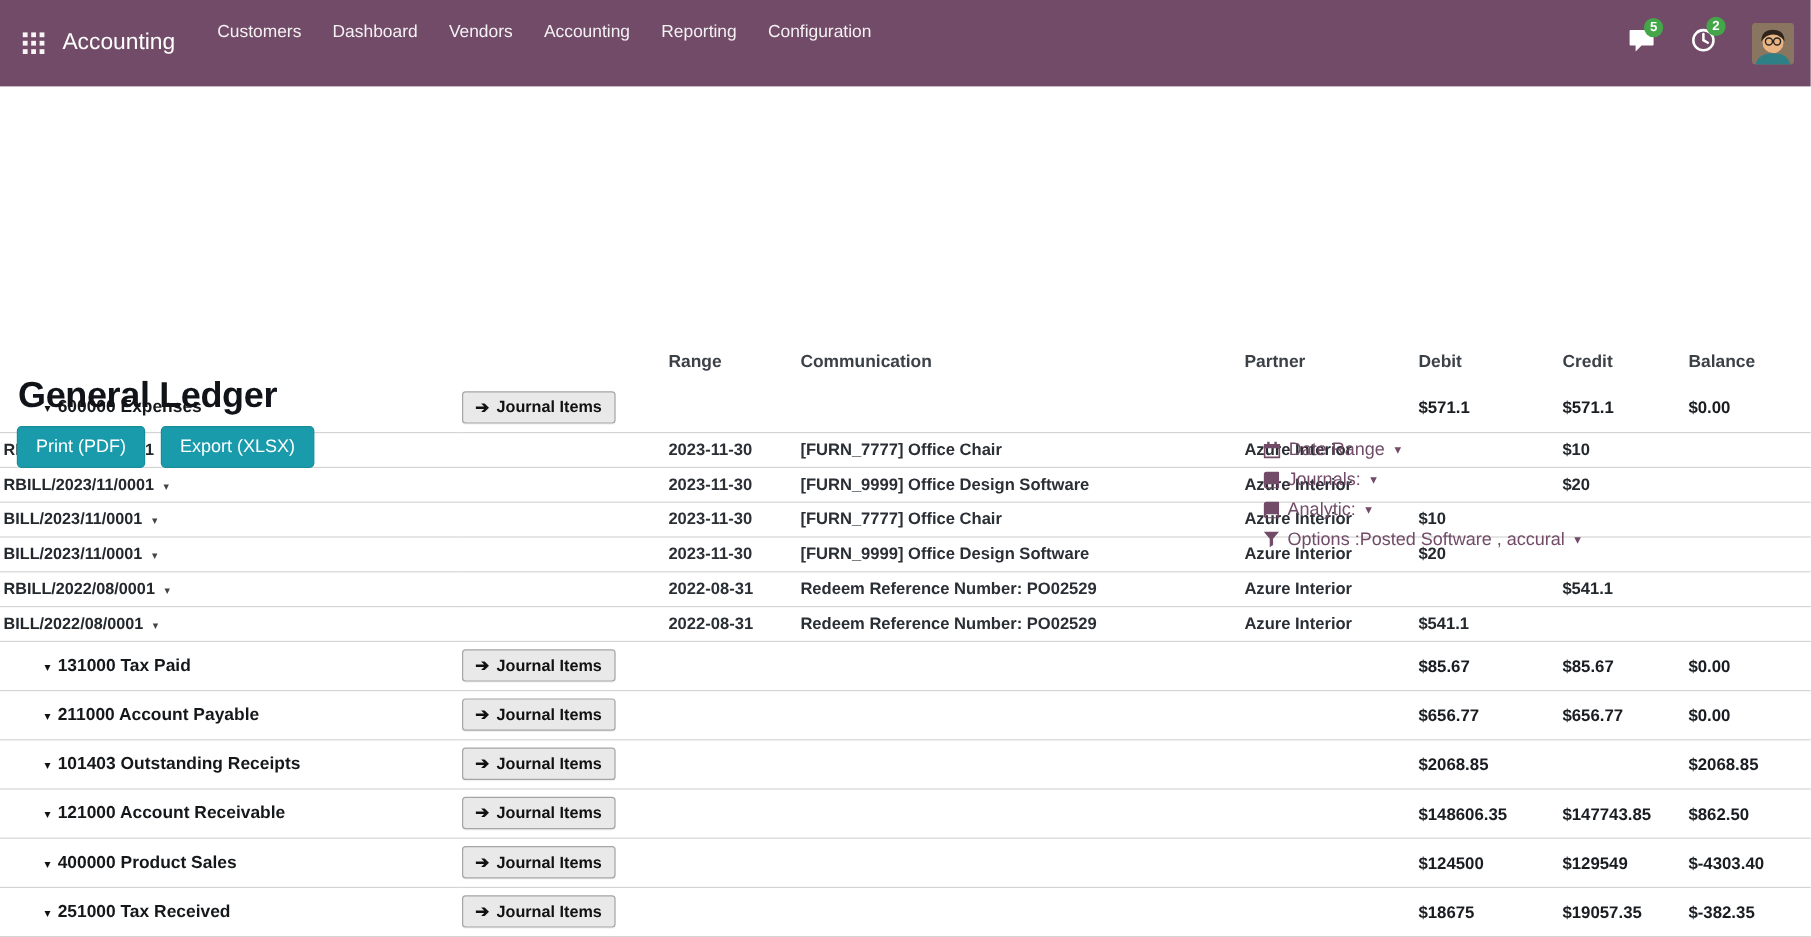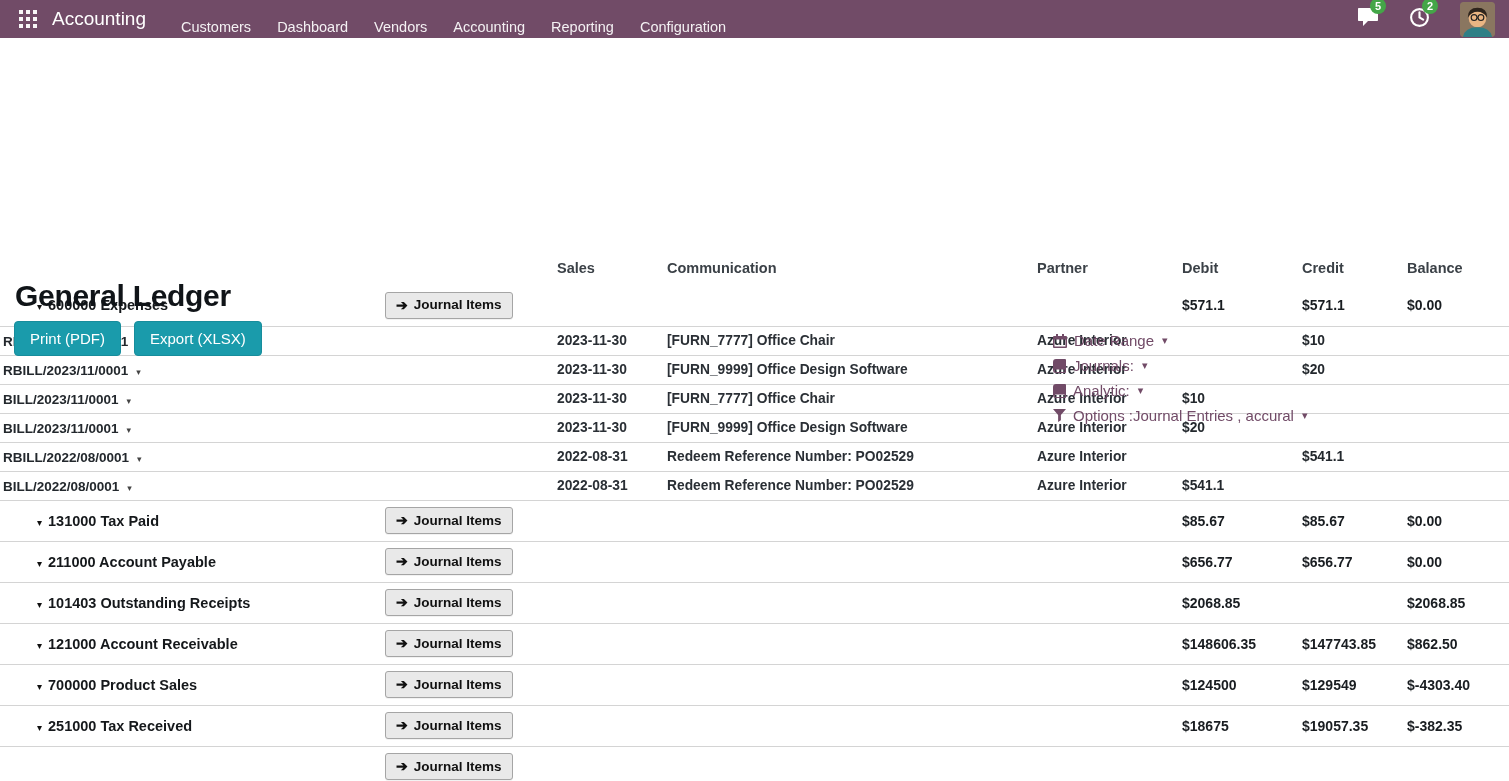--- a/index.html
+++ b/index.html
@@ -8,21 +8,21 @@
 
   :root {
     --navbar-bg:#714b67;
     --teal:#1a9bab;
     --teal-dark:#178d9c;
     --badge-green:#44a648;
     --filter-purple:#714b67;
   }
 
   
-  .navbar { height:38px; background:var(--navbar-bg); display:flex; align-items:center;
+  .navbar { height:72px; background:var(--navbar-bg); display:flex; align-items:center;
             justify-content:space-between; padding:0 14px 0 10px; color:#fff; }
   .nav-left { display:flex; align-items:center; height:100%; }
   .apps-grid { display:grid; grid-template-columns:repeat(3,4px); grid-auto-rows:4px;
                gap:3px; padding:9px; cursor:pointer; }
   .apps-grid span { background:#fff; opacity:.95; }
   .brand { font-size:19px; font-weight:500; margin:0 10px 0 6px; cursor:pointer; }
   .menu { display:flex; margin-left:12px; height:100%; }
   .menu-item { padding:0 13px; font-size:14.5px; line-height:55px;
                color:rgba(255,255,255,.92); cursor:pointer; white-space:nowrap; }
   .nav-right { display:flex; align-items:center; gap:30px; }
@@ -167,40 +167,40 @@
         </span>
         <span class="f-label">Analytic:</span>
         <span class="f-caret">▾</span>
       </div>
       <div class="filter-item">
         <span class="f-ico">
           <svg width="13" height="13" viewBox="0 0 14 14">
             <path fill="currentColor" d="M0 0h14L8.5 6.5V12l-3 2V6.5L0 0z"></path>
           </svg>
         </span>
-        <span class="f-label">Options :Journal Entries , accural</span>
+        <span class="f-label">Options :Posted Software , accural</span>
         <span class="f-caret">▾</span>
       </div>
     </div>
 
   <table class="ledger">
     <colgroup>
       <col style="width:383px">
         <col style="width:172px">
         <col style="width:110px">
         <col style="width:370px">
       <col style="width:145px">
         <col style="width:120px">
         <col style="width:105px">
         <col style="width:104px">
     </colgroup>
     <thead>
       <tr>
         <th colspan="2"></th>
-        <th>Sales</th>
+        <th>Range</th>
         <th>Communication</th>
         <th>Partner</th>
         <th>Debit</th>
         <th>Credit</th>
         <th>Balance</th>
       </tr>
     </thead>
     <tbody id="ledger-body">
         <tr class="account-row">
           <td class="c-label"><span class="caret">▾</span><span class="acc-label">600000 Expenses</span></td>
@@ -300,21 +300,21 @@
           <td class="c-label"><span class="caret">▾</span><span class="acc-label">121000 Account Receivable</span></td>
           <td class="c-btn"><button class="ji-btn"><span class="ji-arrow">➔</span>Journal Items</button></td>
           <td></td>
           <td></td>
           <td></td>
           <td class="amt">$148606.35</td>
           <td class="amt">$147743.85</td>
           <td class="amt">$862.50</td>
         </tr>
         <tr class="account-row">
-          <td class="c-label"><span class="caret">▾</span><span class="acc-label">700000 Product Sales</span></td>
+          <td class="c-label"><span class="caret">▾</span><span class="acc-label">400000 Product Sales</span></td>
           <td class="c-btn"><button class="ji-btn"><span class="ji-arrow">➔</span>Journal Items</button></td>
           <td></td>
           <td></td>
           <td></td>
           <td class="amt">$124500</td>
           <td class="amt">$129549</td>
           <td class="amt">$-4303.40</td>
         </tr>
         <tr class="account-row">
           <td class="c-label"><span class="caret">▾</span><span class="acc-label">251000 Tax Received</span></td>

